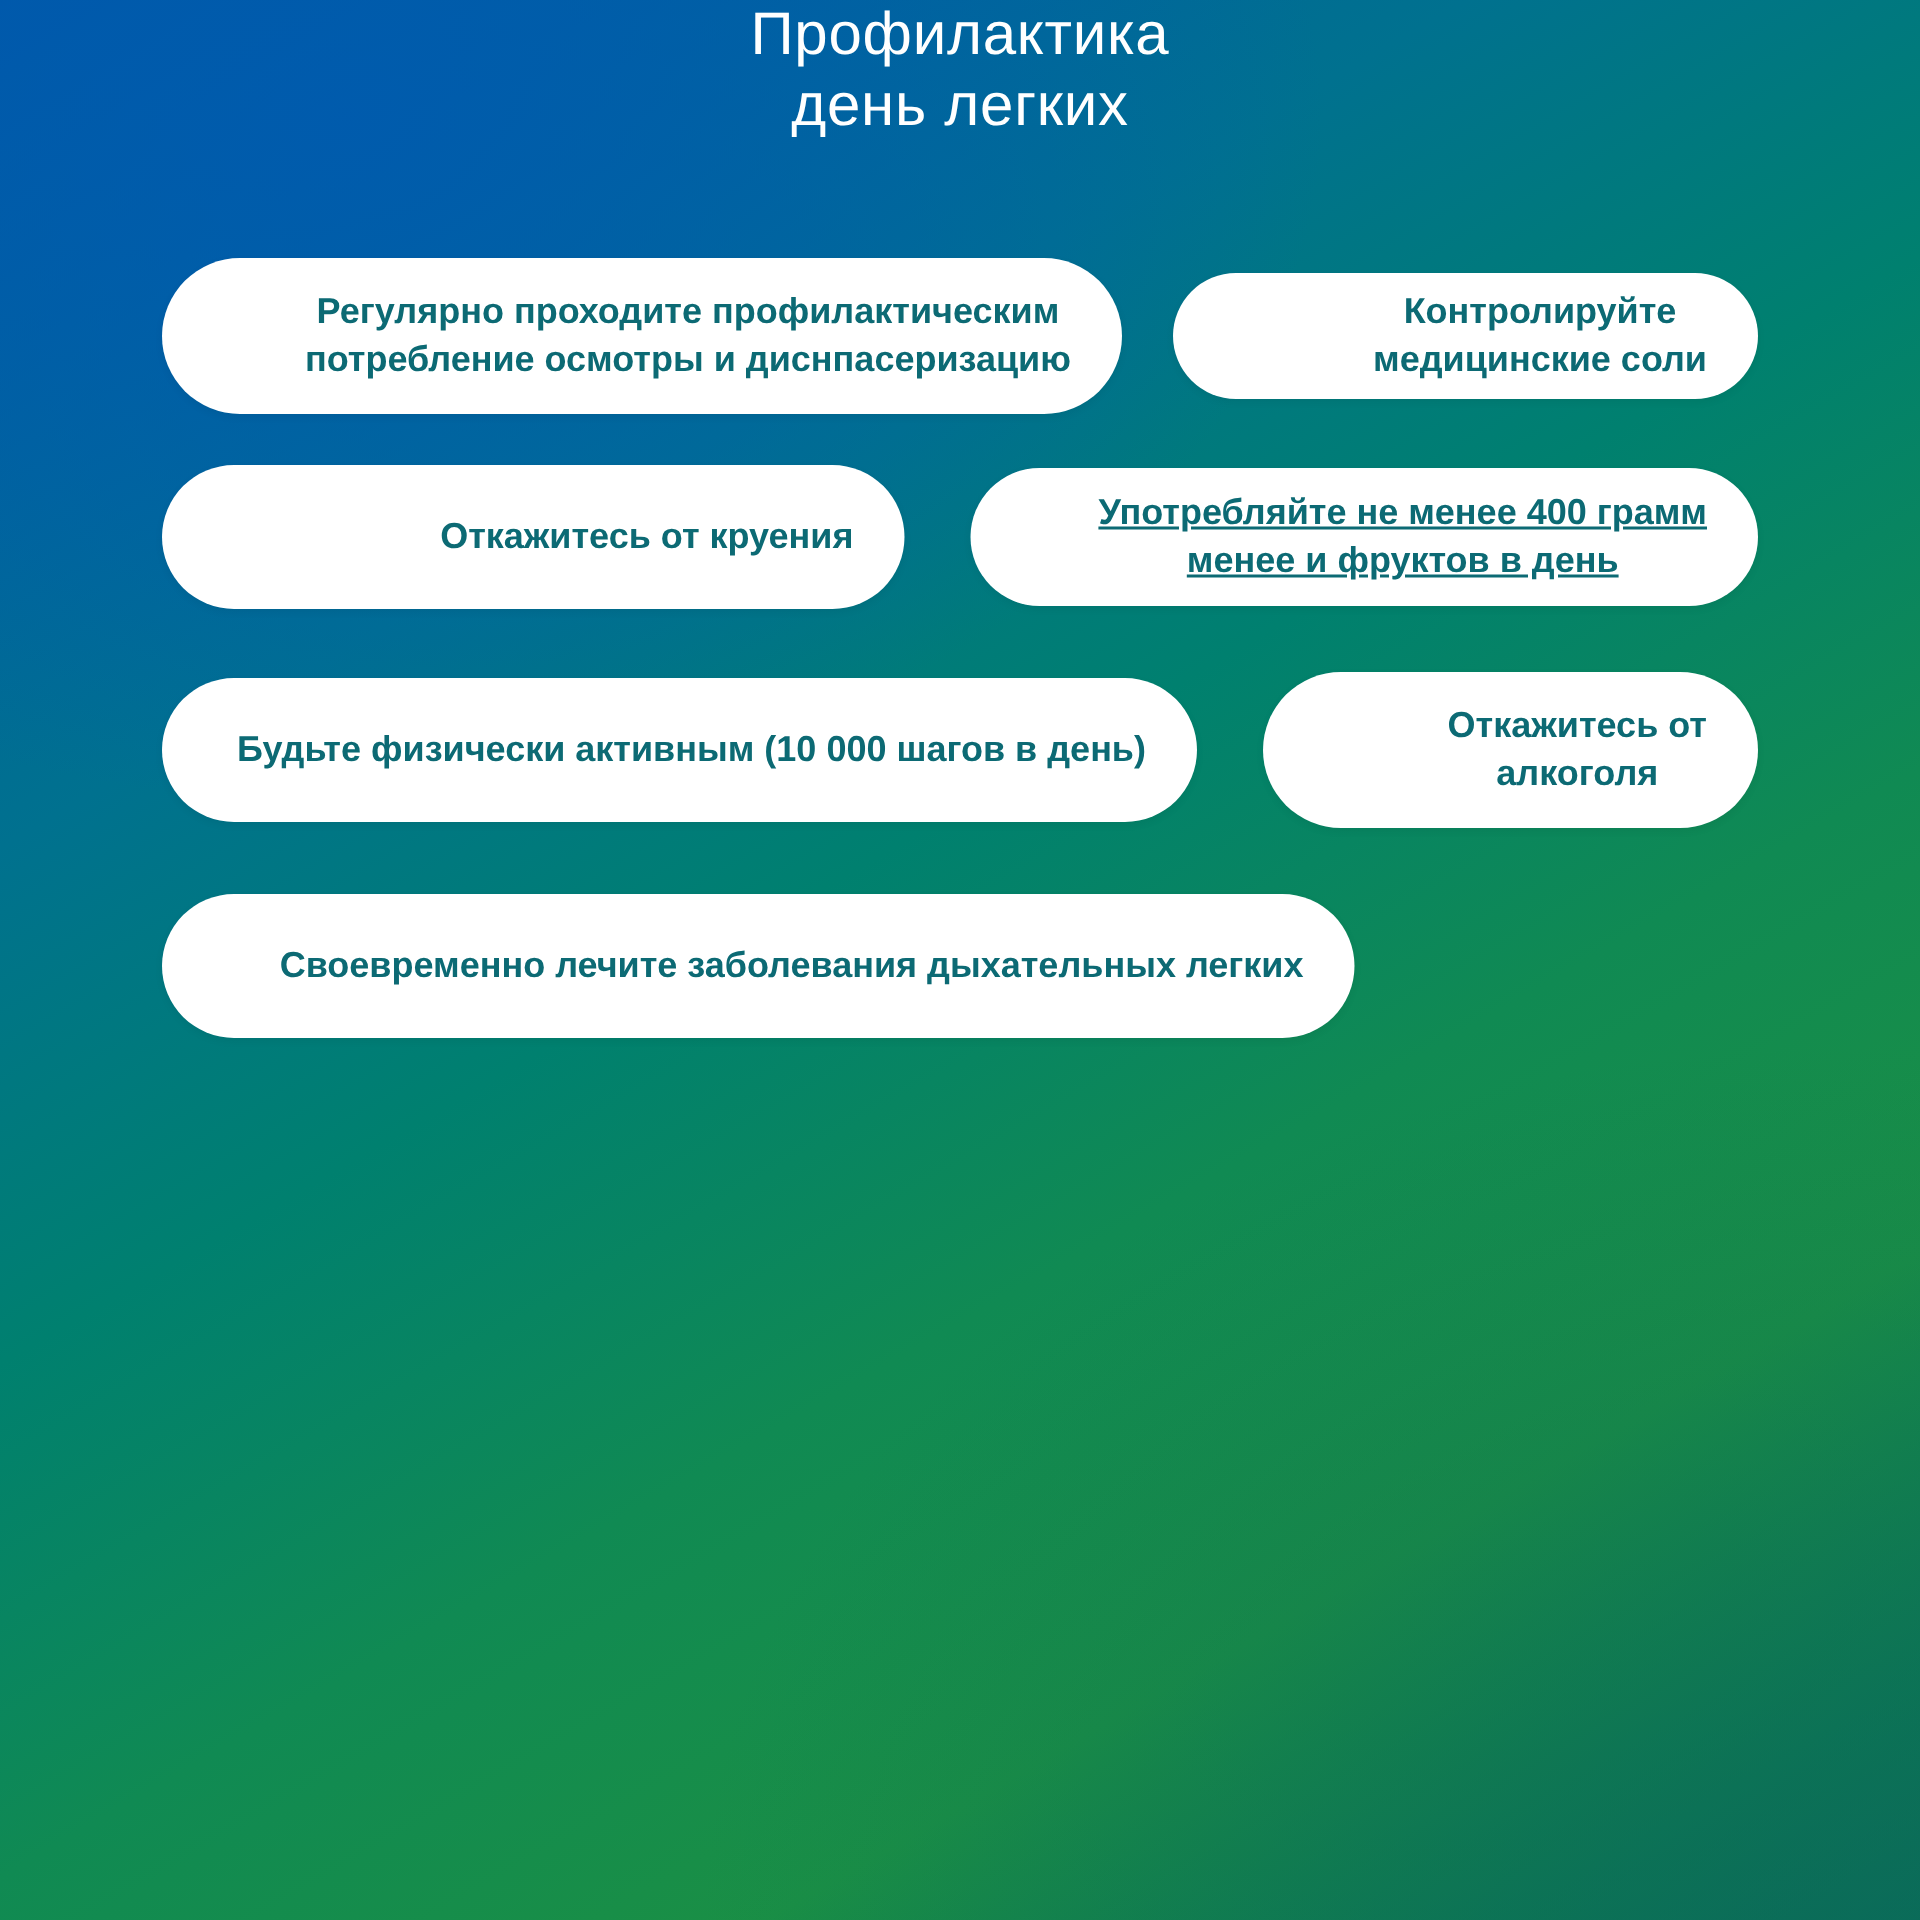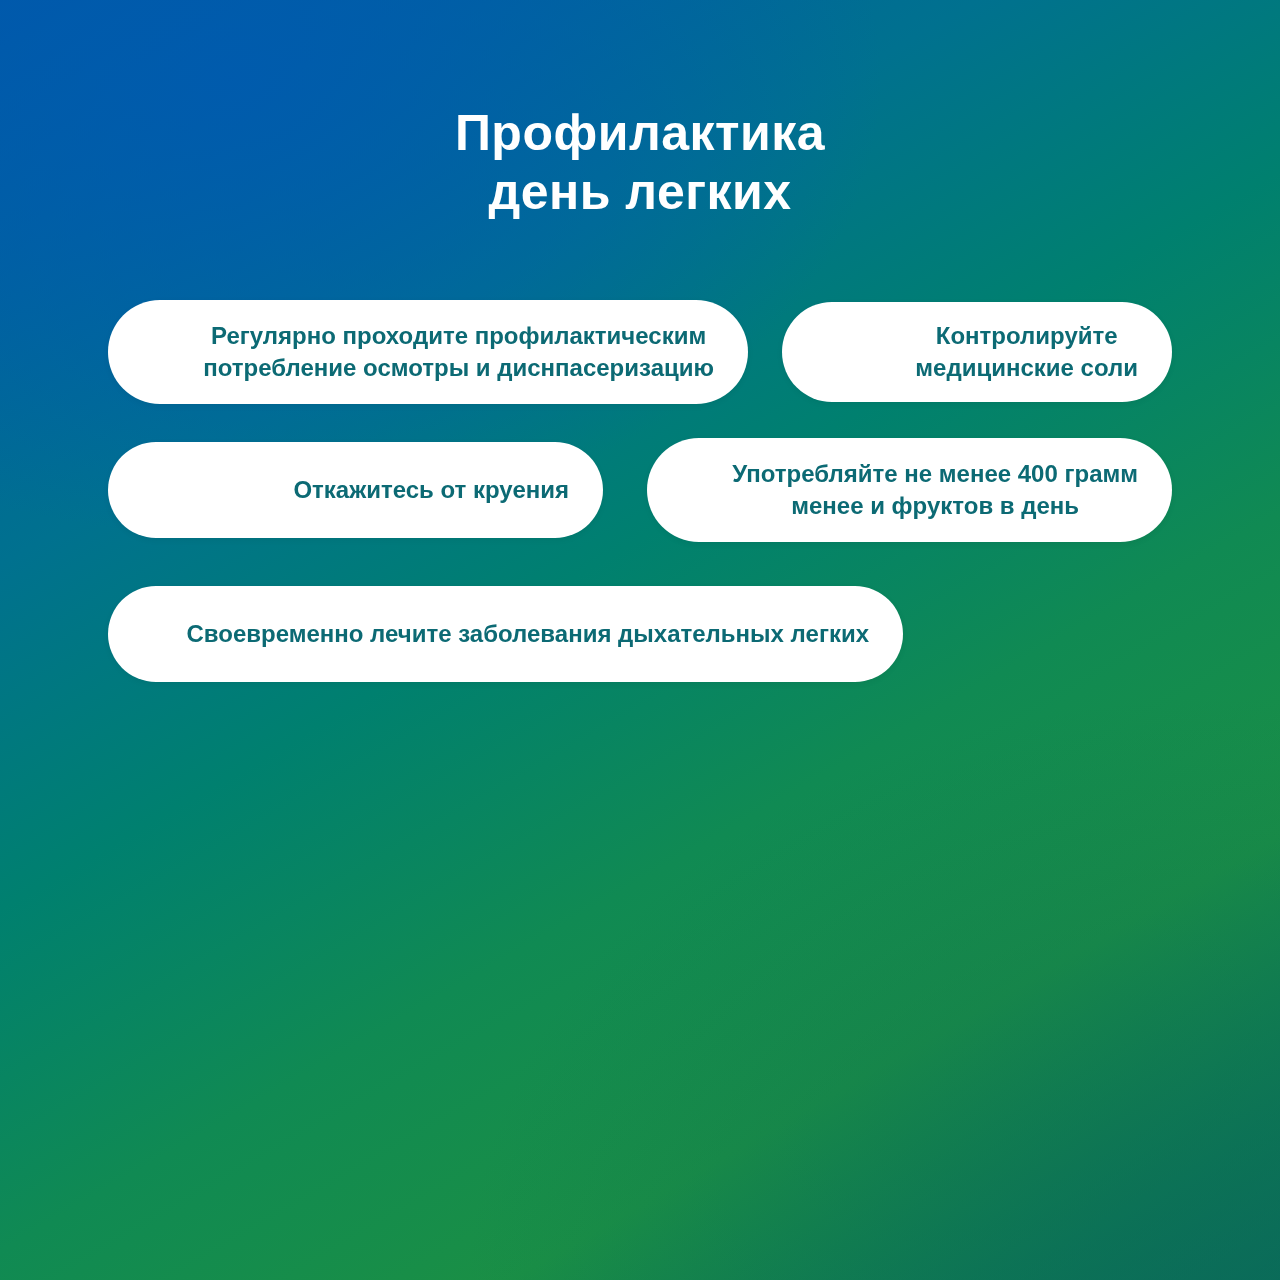--- a/index.html
+++ b/index.html
@@ -33,26 +33,25 @@
     position: absolute;
     inset: 0;
     background: radial-gradient(ellipse 85% 60% at 18% 6%, rgba(0,90,175,0.85) 0%, rgba(0,90,175,0) 60%),
                 radial-gradient(ellipse 90% 70% at 95% 100%, rgba(10,105,90,0.6) 0%, rgba(10,105,90,0) 65%);
     pointer-events: none;
   }
   .title {
     position: relative;
     z-index: 2;
     margin: 0;
-    padding-top: 104px;
     text-align: center;
     color: #ffffff;
-    font-size: 50px;
+    font-size: 40px;
     line-height: 1.18;
-    font-weight: bold;
+    font-weight: normal;
     letter-spacing: 0.5px;
   }
   .title .line {
     display: block;
   }
   .cards {
     position: relative;
     z-index: 2;
     margin-top: 78px;
     padding: 0 108px;
@@ -75,23 +74,23 @@
     font-weight: bold;
     text-align: center;
     display: flex;
     align-items: center;
     justify-content: flex-end;
     box-sizing: border-box;
     padding: 18px 34px;
     box-shadow: 0 2px 6px rgba(0,0,0,0.06);
   }
   .c1 { width: 640px; height: 104px; }
-  .c2 { width: 390px; height: 100px; }
+  .c2 { width: 390px; height: 84px; }
   .c3 { width: 495px; height: 96px; }
-  .c4 { width: 525px; height: 104px; }
+  .c4 { width: 525px; height: 92px; text-decoration: underline; }
   .c5 { width: 690px; height: 96px; }
   .c6 { width: 330px; height: 104px; }
   .c7 { width: 795px; height: 96px; }
   .row2 { margin-top: 34px; }
   .row3 { margin-top: 42px; }
   .row4 { margin-top: 44px; }
 </style>
 </head>
 <body>
 
@@ -124,20 +123,31 @@
         <span>Откажитесь от круения</span>
       </div>
       <div class="card c4">
         <span>
           <span>Употребляйте не менее 400 грамм</span><br>
           <span>менее и фруктов в день</span>
         </span>
       </div>
     </div>
 
+    <div class="row split row3">
+      <div class="card c5">
+        <span>Будьте физически активным (10 000 шагов в день)</span>
+      </div>
+      <div class="card c6">
+        <span>
+          <span>Откажитесь от</span><br>
+          <span>алкоголя</span>
+        </span>
+      </div>
+    </div>
 
     <div class="row row4">
       <div class="card c7">
         <span>Своевременно лечите заболевания дыхательных легких</span>
       </div>
     </div>
 
   </div>
 </div>
 

